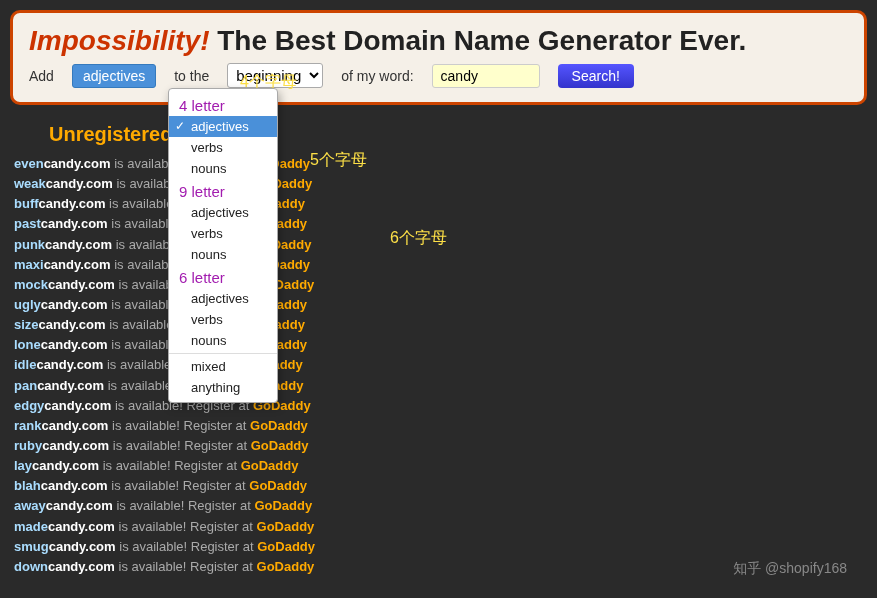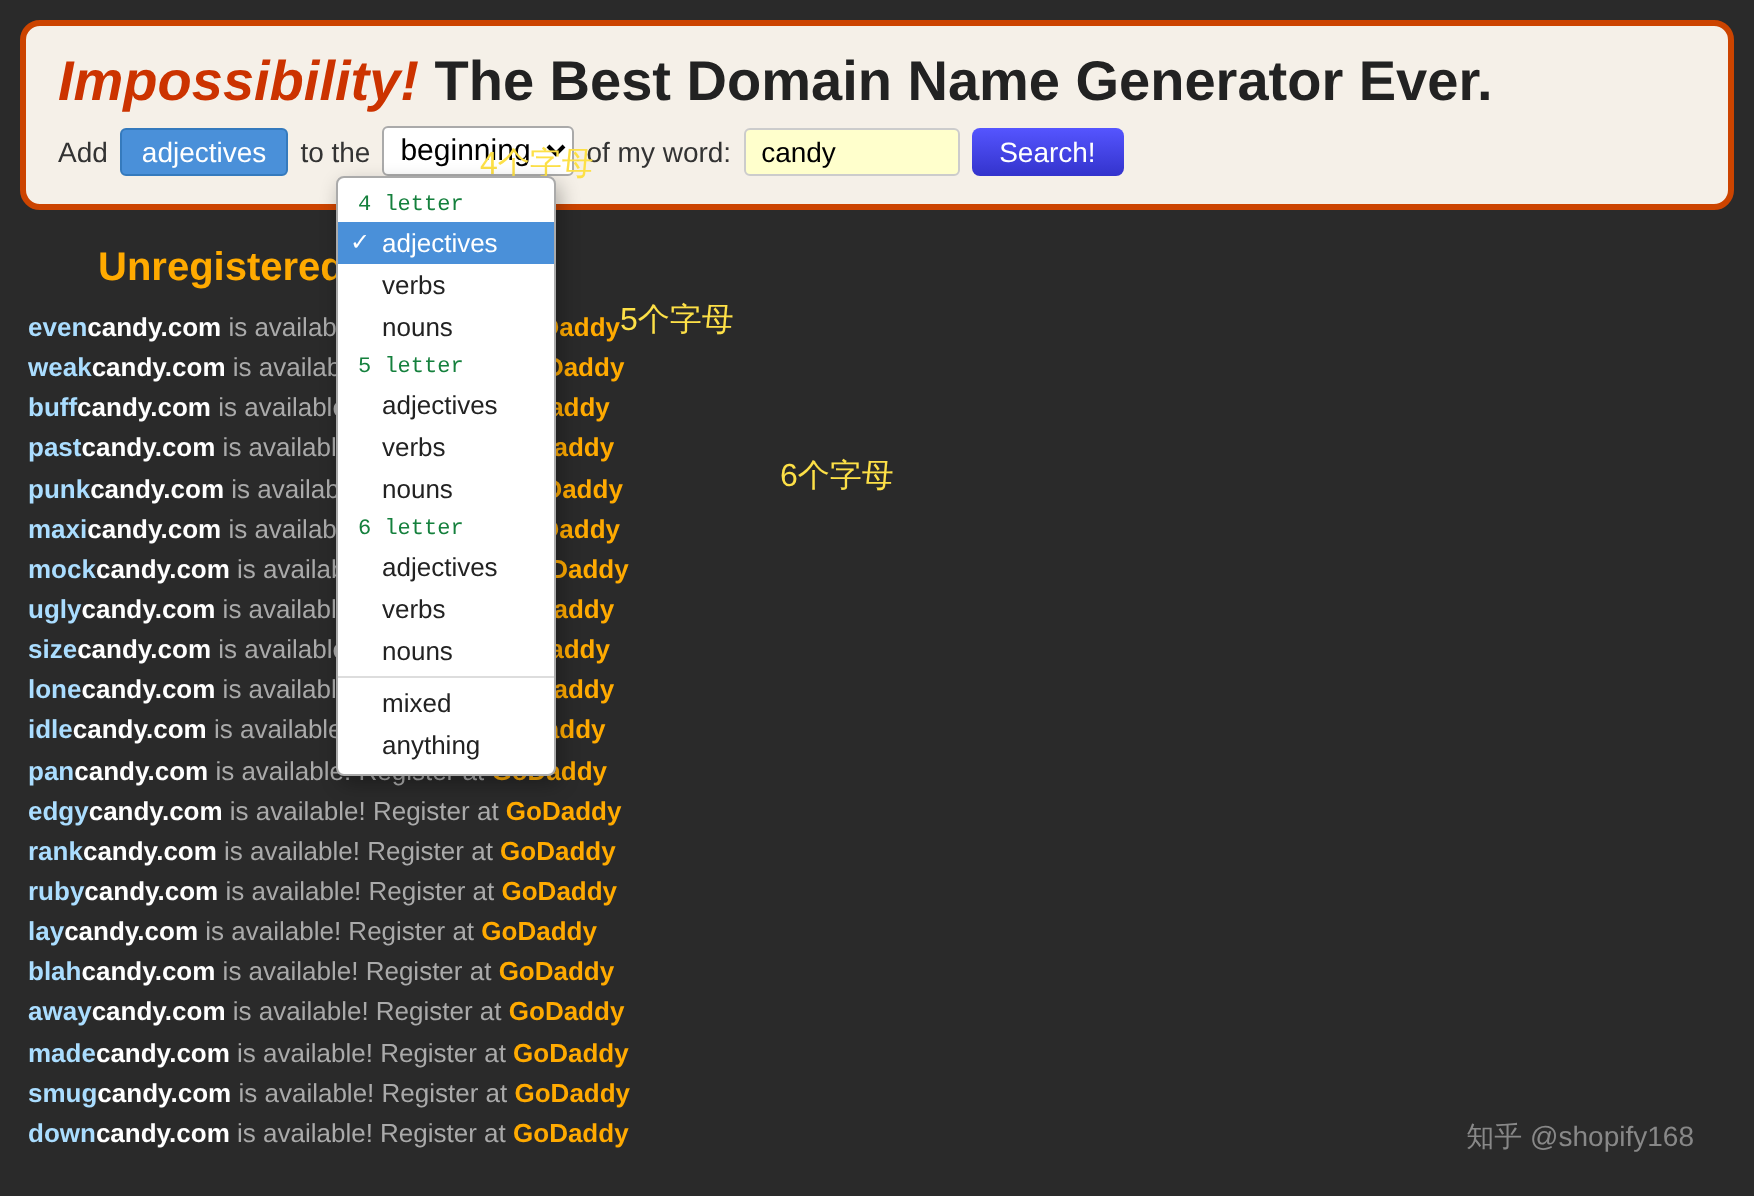--- a/index.html
+++ b/index.html
@@ -28,21 +28,21 @@
     .title-impossibility {
       color: #cc3300;
       font-style: italic;
     }
     .title-rest {
       color: #222;
     }
     .header-controls {
       display: flex;
       align-items: center;
-      gap: 6px;
+      gap: 18px;
       font-size: 14px;
       color: #333;
       flex-wrap: wrap;
     }
     .header-controls label {
       font-size: 14px;
       color: #333;
     }
     .dropdown-trigger {
       background: #4a90d9;
@@ -88,25 +88,24 @@
       left: 168px;
       background: white;
       border: 1px solid #aaa;
       border-radius: 4px;
       box-shadow: 2px 4px 10px rgba(0,0,0,0.3);
       z-index: 100;
       min-width: 110px;
       padding: 4px 0;
     }
     .dropdown-section-label {
-      font-size: 11px;
-      color: #15803d;
+      font-size: 15px;
+      color: #a21caf;
       padding: 4px 10px 2px;
       font-weight: normal;
-      font-family: Liberation Mono, monospace;
     }
     .dropdown-item {
       font-size: 13px;
       padding: 3px 10px 3px 22px;
       cursor: pointer;
       color: #222;
       position: relative;
     }
     .dropdown-item.selected {
       background: #4a90d9;
@@ -213,21 +212,21 @@
       <button class="search-btn">Search!</button>
     </div>
   </div>
 
   <div class="dropdown-menu">
     <div class="dropdown-section-label">4 letter</div>
     <div class="dropdown-item selected">adjectives</div>
     <div class="dropdown-item">verbs</div>
     <div class="dropdown-item">nouns</div>
 
-    <div class="dropdown-section-label">5 letter</div>
+    <div class="dropdown-section-label">9 letter</div>
     <div class="dropdown-item">adjectives</div>
     <div class="dropdown-item">verbs</div>
     <div class="dropdown-item">nouns</div>
 
     <div class="dropdown-section-label">6 letter</div>
     <div class="dropdown-item">adjectives</div>
     <div class="dropdown-item">verbs</div>
     <div class="dropdown-item">nouns</div>
 
     <div class="dropdown-divider"></div>

